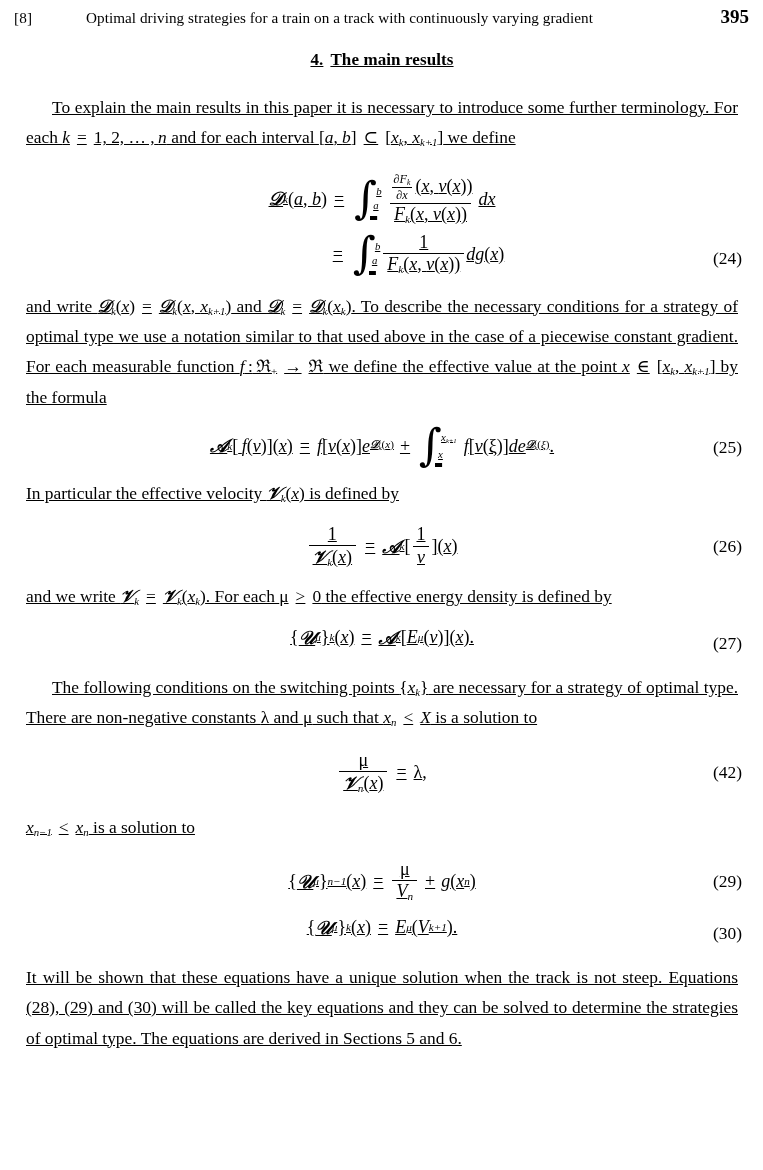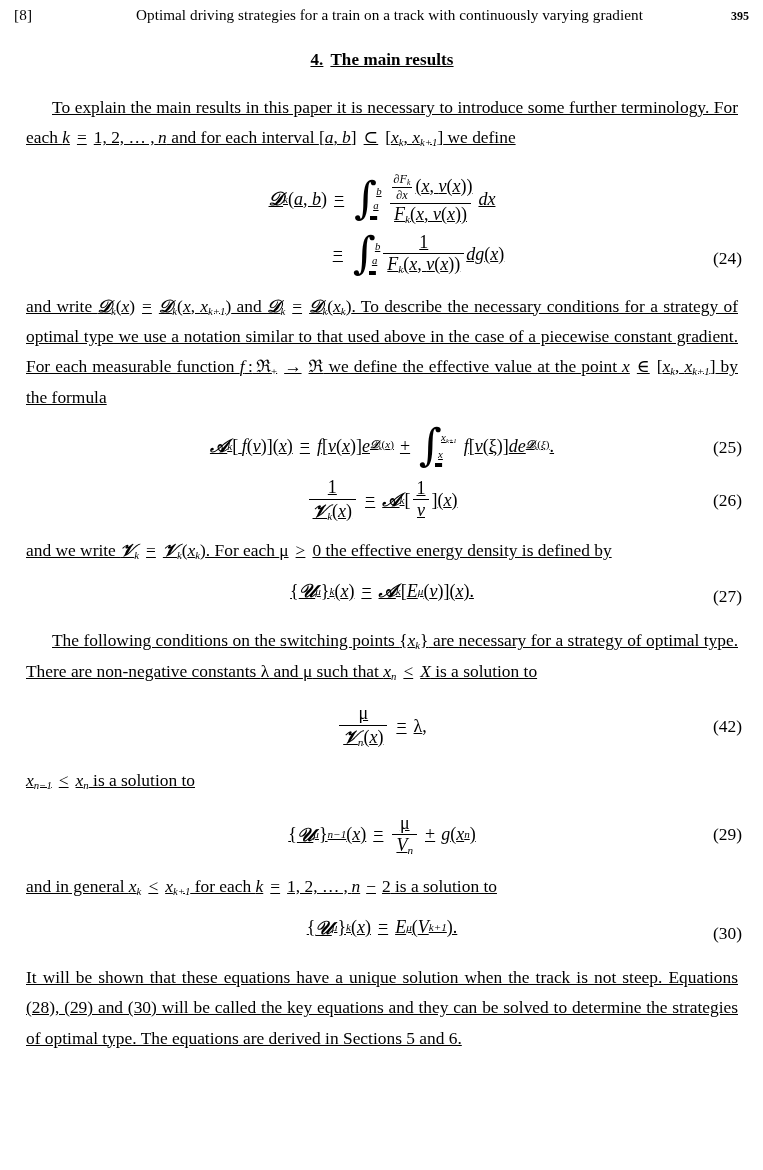--- a/index.html
+++ b/index.html
@@ -35,30 +35,29 @@
     align-items: baseline;
   }
   .runhead .folio-left {
     width: 72px;
     flex: 0 0 72px;
     text-align: left;
     letter-spacing: .2px;
   }
   .runhead .runtitle {
     flex: 1 1 auto;
-    text-align: center;
     letter-spacing: .05px;
     white-space: nowrap;
   }
   .runhead .folio-right {
     width: 56px;
     flex: 0 0 56px;
     text-align: right;
     font-weight: bold;
-    font-size: 12px;
+    font-size: 19px;
   }
 
   
   .col {
     position: absolute;
     top: 40px;
     left: 22px;
     width: 720px;
     text-decoration: underline;
   }
@@ -268,20 +267,23 @@
               <span class="hi"><i>x</i><sub>k+1</sub></span>
               <span class="lo"><i>x</i></span>
             </span>
         </span>
         <span class="spacer"></span>
         <i>f</i><span class="up">[</span><i>v</i><span class="up">(</span>ξ<span class="up">)]</span><i>de</i><sup><span class="scr">𝒟</span><sub>k</sub><span class="up">(</span>ξ<span class="up">)</span></sup><span class="up">.</span>
       </div>
       <span class="eqnum mid">(25)</span>
     </div>
 
+    <p class="para" style="margin-top:14px;">
+      <span>In particular the effective velocity </span><span><span class="scr">𝒱</span><sub>k</sub><span class="up">(</span><i>x</i><span class="up">)</span></span><span> is defined by</span>
+    </p>
 
     <div class="eqblock" style="margin-top:16px;margin-bottom:14px;">
       <div class="eqbody">
         <span class="frac">
           <span class="num"><span class="up">1</span></span>
           <span class="den"><span class="scr">𝒱</span><sub>k</sub><span class="up">(</span><i>x</i><span class="up">)</span></span>
         </span>
         <span class="rel">=</span>
         <span class="scr big">𝒜</span>
           <sub>k</sub>
@@ -366,23 +368,20 @@
         <span class="op">+</span>
         <i>g</i>
           <span class="up">(</span>
           <i>x</i>
           <sub>n</sub>
           <span class="up">)</span>
       </div>
       <span class="eqnum mid">(29)</span>
     </div>
 
-    <p class="para" style="margin-top:16px;">
-      <span>and in general </span><span><i>x</i><sub>k</sub><span class="rel">&lt;</span><i>x</i><sub>k+1</sub></span><span> for each </span><span><i>k</i><span class="rel">=</span><span class="up">1, 2, … ,</span> <i>n</i><span class="op">−</span><span class="up">2</span></span><span> is a solution to</span>
-    </p>
 
     <div class="eqblock" style="margin-top:16px;margin-bottom:12px;">
       <div class="eqbody">
         <span class="up">{</span>
           <span class="scr big">𝒰</span>
           <sub>μ</sub>
           <span class="up">}</span>
           <sub>k</sub>
           <span class="up">(</span>
           <i>x</i>

